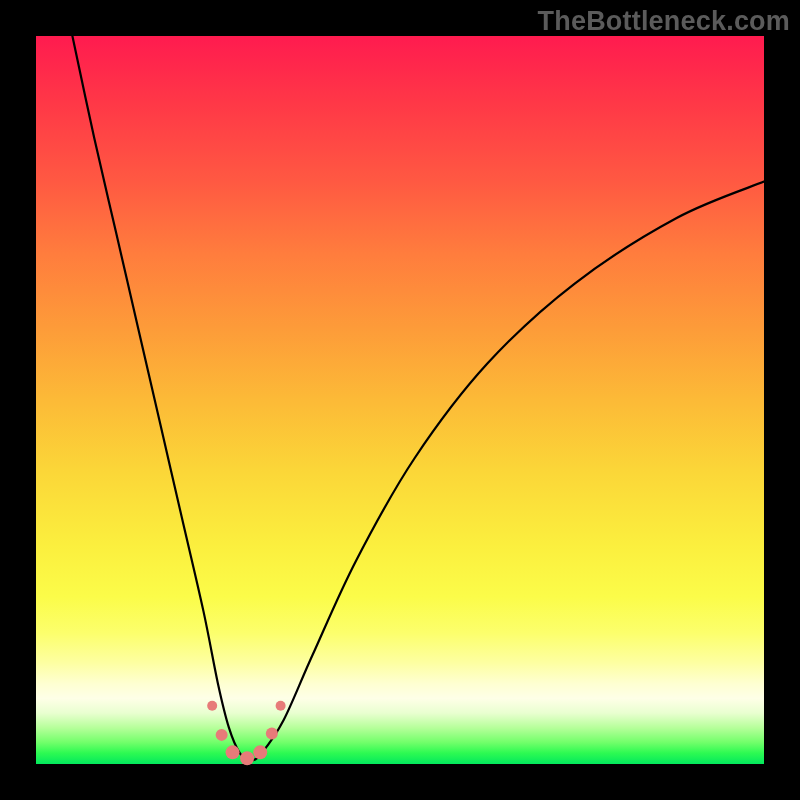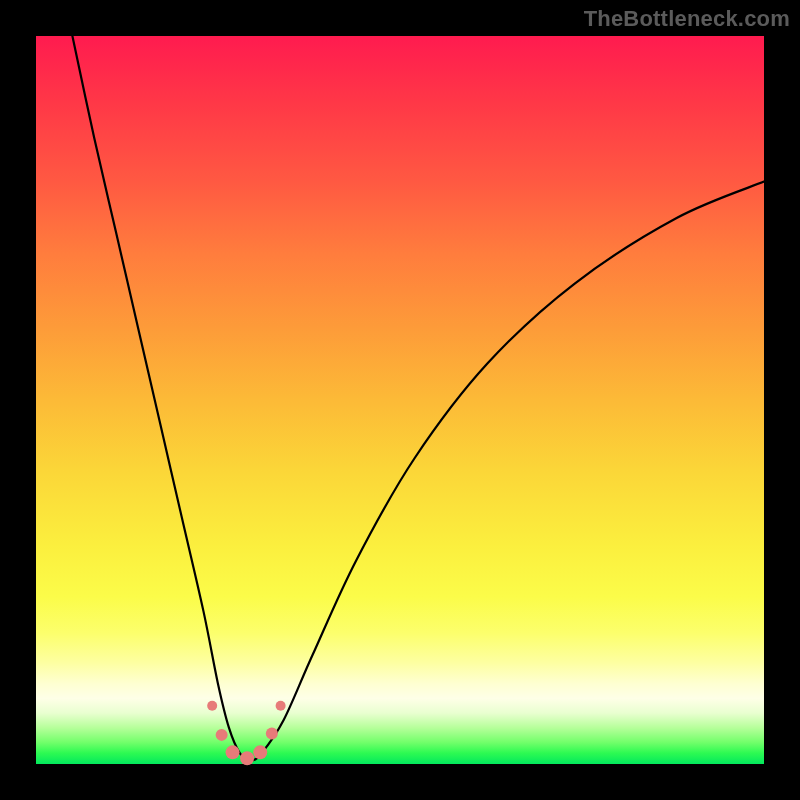--- a/index.html
+++ b/index.html
@@ -44,21 +44,21 @@
       #b7ff9b 95%,
       #73ff6b 97%,
       #2dfa52 98.5%,
       #03e85d 100%
     );
   }
   .watermark {
     position: absolute;
     top: 6px;
     right: 10px;
-    font-size: 22px;
+    font-size: 27px;
     font-weight: 600;
     color: #5b5b5b;
     letter-spacing: 0.2px;
     user-select: none;
   }
   svg.curve {
     position: absolute;
     left: 0;
     top: 0;
     width: 728px;

